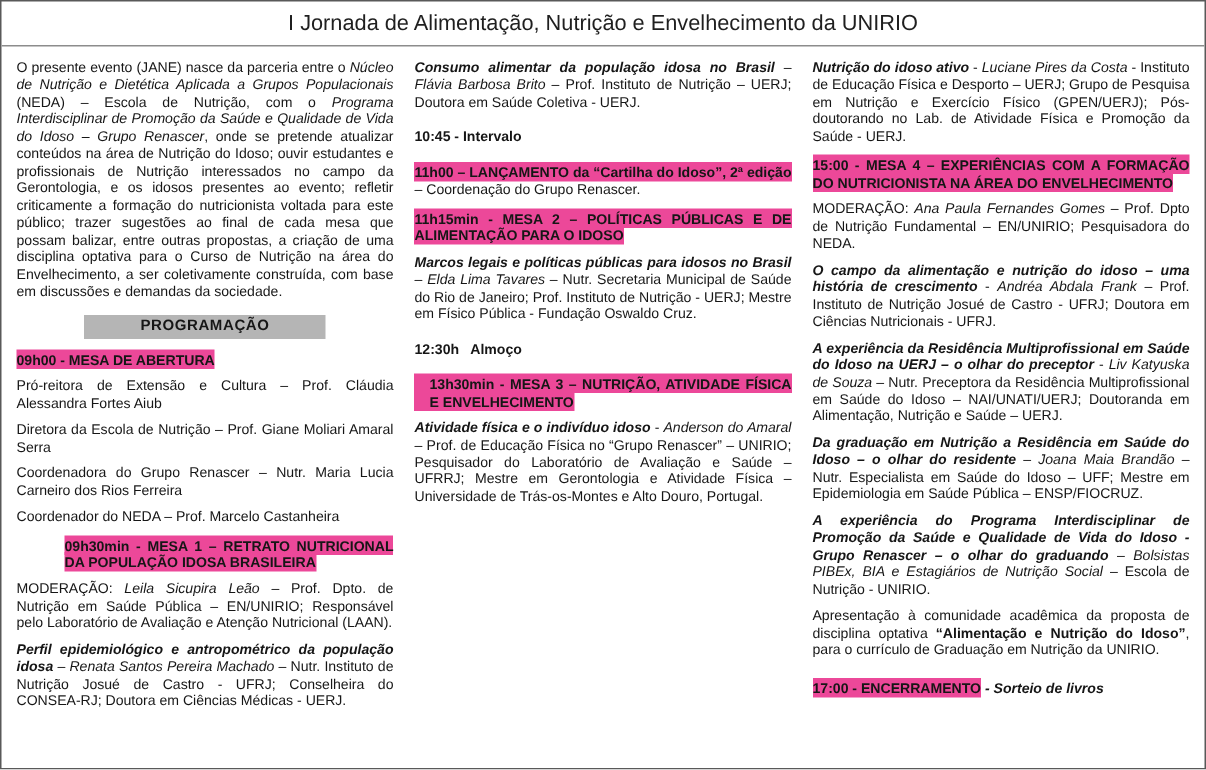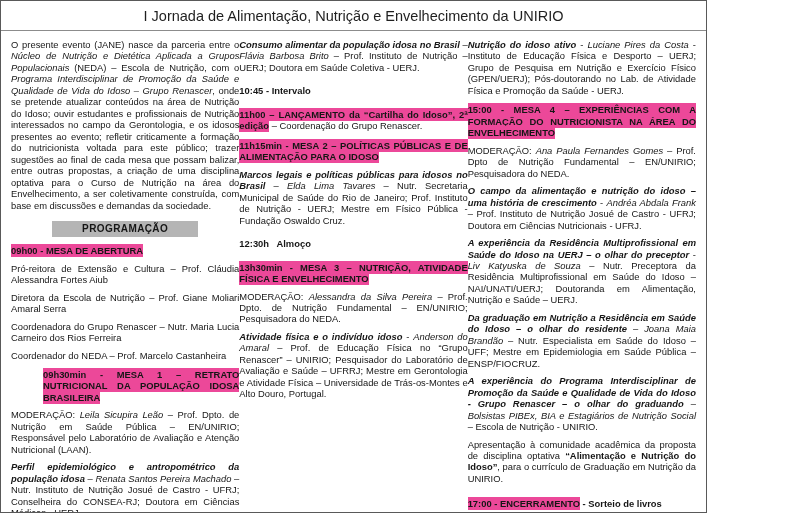--- a/index.html
+++ b/index.html
@@ -1,34 +1,35 @@
 <!DOCTYPE html>
 <html><head>
 <meta charset="utf-8">
 <style>
   html, body { margin: 0; padding: 0; background: #ffffff; }
   .page {
-    width: 707px;
+    width: 804px;
     height: 513px;
     box-sizing: border-box;
     border: 1px solid #595959;
     background: #ffffff;
     color: #161616;
     font-family: "Liberation Sans", "DejaVu Sans", sans-serif;
     overflow: hidden;
   }
   .title {
     text-align: center;
     font-size: 14.5px;
     color: #1f1f1f;
     padding: 7px 0 6px;
     border-bottom: 1px solid #8c8c8c;
   }
   .cols {
     display: flex;
+    gap: 14px;
     padding: 8px 10px 0 10px;
   }
   .col {
     flex: 1;
     min-width: 0;
     font-size: 9.4px;
     line-height: 1.22;
     text-align: justify;
   }
   .para { margin: 0 0 6px 0; }
@@ -70,29 +71,28 @@
         <div class="para"><span>MODERAÇÃO: </span><span style="font-style: italic;">Leila Sicupira Leão</span><span> – Prof. Dpto. de Nutrição em Saúde Pública – EN/UNIRIO; Responsável pelo Laboratório de Avaliação e Atenção Nutricional (LAAN).</span></div>
         <div class="para"><span style="font-weight: bold; font-style: italic;">Perfil epidemiológico e antropométrico da população idosa</span><span> – </span><span style="font-style: italic;">Renata Santos Pereira Machado</span><span> – Nutr. Instituto de Nutrição Josué de Castro - UFRJ; Conselheira do CONSEA-RJ; Doutora em Ciências Médicas - UERJ.</span></div>
       </div>
     <div class="col">
         <div class="para"><span style="font-weight: bold; font-style: italic;">Consumo alimentar da população idosa no Brasil</span><span> – </span><span style="font-style: italic;">Flávia Barbosa Brito</span><span> – Prof. Instituto de Nutrição – UERJ; Doutora em Saúde Coletiva - UERJ.</span></div>
         <div class="time"><span style="font-weight: bold;">10:45 - Intervalo</span></div>
         <div class="para"><span class="hl" style="font-weight: bold;">11h00 – LANÇAMENTO da “Cartilha do Idoso”, 2ª edição</span><span> – Coordenação do Grupo Renascer.</span></div>
         <div class="para session"><span class="hl" style="font-weight: bold;">11h15min - MESA 2 – POLÍTICAS PÚBLICAS E DE ALIMENTAÇÃO PARA O IDOSO</span></div>
         <div class="para"><span style="font-weight: bold; font-style: italic;">Marcos legais e políticas públicas para idosos no Brasil</span><span> – </span><span style="font-style: italic;">Elda Lima Tavares</span><span> – Nutr. Secretaria Municipal de Saúde do Rio de Janeiro; Prof. Instituto de Nutrição - UERJ; Mestre em Físico Pública - Fundação Oswaldo Cruz.</span></div>
         <div class="time"><span style="font-weight: bold;">12:30h   Almoço</span></div>
-        <div class="para session"><span class="hl" style="font-weight: bold;">13h30min - MESA 3 – NUTRIÇÃO, ATIVIDADE FÍSICA E ENVELHECIMENTO</span></div>
-        <div class="para"><span>MODERAÇÃO: </span><span style="font-style: italic;">Alessandra da Silva Pereira</span><span> – Prof. Dpto. de Nutrição Fundamental – EN/UNIRIO; Pesquisadora do NEDA.</span></div>
+        <div class="para session"><span class="hl" style="font-weight: bold; padding-left: 10px;">13h30min - MESA 3 – NUTRIÇÃO, ATIVIDADE FÍSICA E ENVELHECIMENTO</span></div>
         <div class="para"><span style="font-weight: bold; font-style: italic;">Atividade física e o indivíduo idoso</span><span> - </span><span style="font-style: italic;">Anderson do Amaral</span><span> – Prof. de Educação Física no “Grupo Renascer” – UNIRIO; Pesquisador do Laboratório de Avaliação e Saúde – UFRRJ; Mestre em Gerontologia e Atividade Física – Universidade de Trás-os-Montes e Alto Douro, Portugal.</span></div>
       </div>
     <div class="col">
         <div class="para"><span style="font-weight: bold; font-style: italic;">Nutrição do idoso ativo</span><span> - </span><span style="font-style: italic;">Luciane Pires da Costa</span><span> - Instituto de Educação Física e Desporto – UERJ; Grupo de Pesquisa em Nutrição e Exercício Físico (GPEN/UERJ); Pós-doutorando no Lab. de Atividade Física e Promoção da Saúde - UERJ.</span></div>
         <div class="para session"><span class="hl" style="font-weight: bold;">15:00 - MESA 4 – EXPERIÊNCIAS COM A FORMAÇÃO DO NUTRICIONISTA NA ÁREA DO ENVELHECIMENTO</span></div>
         <div class="para"><span>MODERAÇÃO: </span><span style="font-style: italic;">Ana Paula Fernandes Gomes</span><span> – Prof. Dpto de Nutrição Fundamental – EN/UNIRIO; Pesquisadora do NEDA.</span></div>
         <div class="para"><span style="font-weight: bold; font-style: italic;">O campo da alimentação e nutrição do idoso – uma história de crescimento</span><span> - </span><span style="font-style: italic;">Andréa Abdala Frank</span><span> – Prof. Instituto de Nutrição Josué de Castro - UFRJ; Doutora em Ciências Nutricionais - UFRJ.</span></div>
         <div class="para"><span style="font-weight: bold; font-style: italic;">A experiência da Residência Multiprofissional em Saúde do Idoso na UERJ – o olhar do preceptor</span><span> - </span><span style="font-style: italic;">Liv Katyuska de Souza</span><span> – Nutr. Preceptora da Residência Multiprofissional em Saúde do Idoso – NAI/UNATI/UERJ; Doutoranda em Alimentação, Nutrição e Saúde – UERJ.</span></div>
         <div class="para"><span style="font-weight: bold; font-style: italic;">Da graduação em Nutrição a Residência em Saúde do Idoso – o olhar do residente</span><span> – </span><span style="font-style: italic;">Joana Maia Brandão</span><span> – Nutr. Especialista em Saúde do Idoso – UFF; Mestre em Epidemiologia em Saúde Pública – ENSP/FIOCRUZ.</span></div>
         <div class="para"><span style="font-weight: bold; font-style: italic;">A experiência do Programa Interdisciplinar de Promoção da Saúde e Qualidade de Vida do Idoso - Grupo Renascer – o olhar do graduando</span><span> – </span><span style="font-style: italic;">Bolsistas PIBEx, BIA e Estagiários de Nutrição Social</span><span> – Escola de Nutrição - UNIRIO.</span></div>
         <div class="para"><span>Apresentação à comunidade acadêmica da proposta de disciplina optativa </span><span style="font-weight: bold;">“Alimentação e Nutrição do Idoso”</span><span>, para o currículo de Graduação em Nutrição da UNIRIO.</span></div>
-        <div class="para closing"><span class="hl" style="font-weight: bold;">17:00 - ENCERRAMENTO</span><span style="font-weight: bold;"> - Sorteio de livros</span></div>
+        <div class="para closing"><span class="hl" style="font-weight: bold;">17:00 - ENCERRAMENTO</span><span style="font-weight: bold; font-style: italic;"> - Sorteio de livros</span></div>
       </div>
   </div>
 </div>
 
 </body></html>

